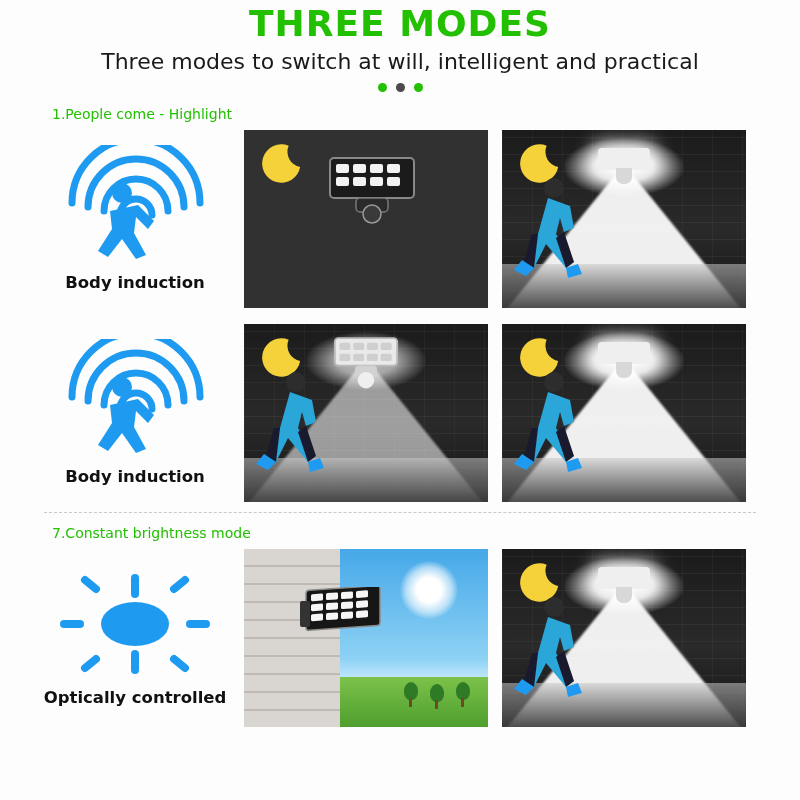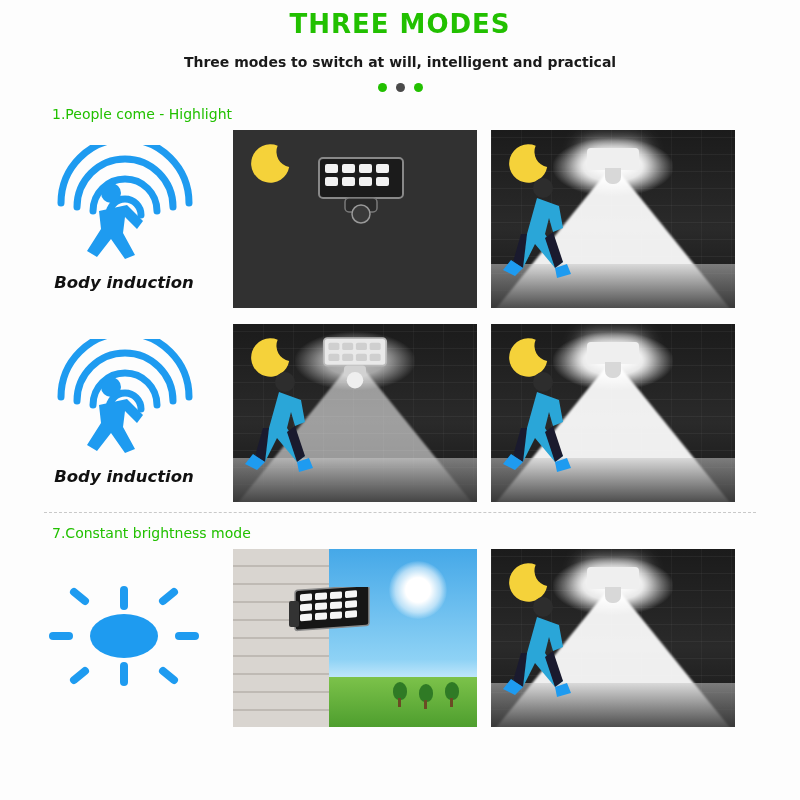--- a/index.html
+++ b/index.html
@@ -12,35 +12,34 @@
   }
   .page {
     position: relative;
     width: 800px; height: 800px;
     background: #fdfdfd;
   }
 
   
   .header { text-align: center; padding-top: 2px; }
   .title {
-    font-size: 26px;
+    font-size: 36px;
     font-weight: bold;
     color: #22c000;
     letter-spacing: 1px;
     font-family: "DejaVu Sans", sans-serif;
     margin: 0;
     line-height: 44px;
   }
   .subtitle {
-    font-size: 14px;
+    font-size: 22px;
     color: #1a1a1a;
     margin: 4px 0 0 0;
     line-height: 24px;
     font-family: "DejaVu Sans", sans-serif;
-    font-weight: bold;
   }
   .dots {
     margin-top: 9px;
     display: flex;
     justify-content: center;
     gap: 9px;
   }
   .dot {
     width: 9px; height: 9px; border-radius: 50%;
     background: #22c000;
@@ -57,23 +56,22 @@
     padding-left: 52px;
   }
   .divider {
     border-top: 1px dashed #c9c9c9;
     margin: 0 44px;
   }
 
   .row {
     display: flex;
     align-items: center;
-    padding-left: 29px;
+    padding-left: 40px;
     gap: 14px;
-    font-style: italic;
   }
 
   
   .iconblk {
     width: 190px;
     text-align: center;
     color: #111;
   }
   .iconblk .cap {
     font-size: 16.5px;
@@ -386,20 +384,21 @@
               <line x1="75" y1="86" x2="75" y2="102"></line>
               <line x1="20" y1="56" x2="4" y2="56"></line>
               <line x1="130" y1="56" x2="146" y2="56"></line>
               <line x1="36" y1="21" x2="25" y2="12"></line>
               <line x1="114" y1="21" x2="125" y2="12"></line>
               <line x1="36" y1="91" x2="25" y2="100"></line>
               <line x1="114" y1="91" x2="125" y2="100"></line>
             </g>
           </g>
         </svg>
+        <div class="cap">Optically controlled</div>
       </div>
 
       <div class="panel daypanel">
         <div class="brickwall"></div>
         <div class="sky"></div>
         <div class="sun"></div>
         <div class="tree" style="left:160px;">
             <b></b>
             <i></i>
           </div>

